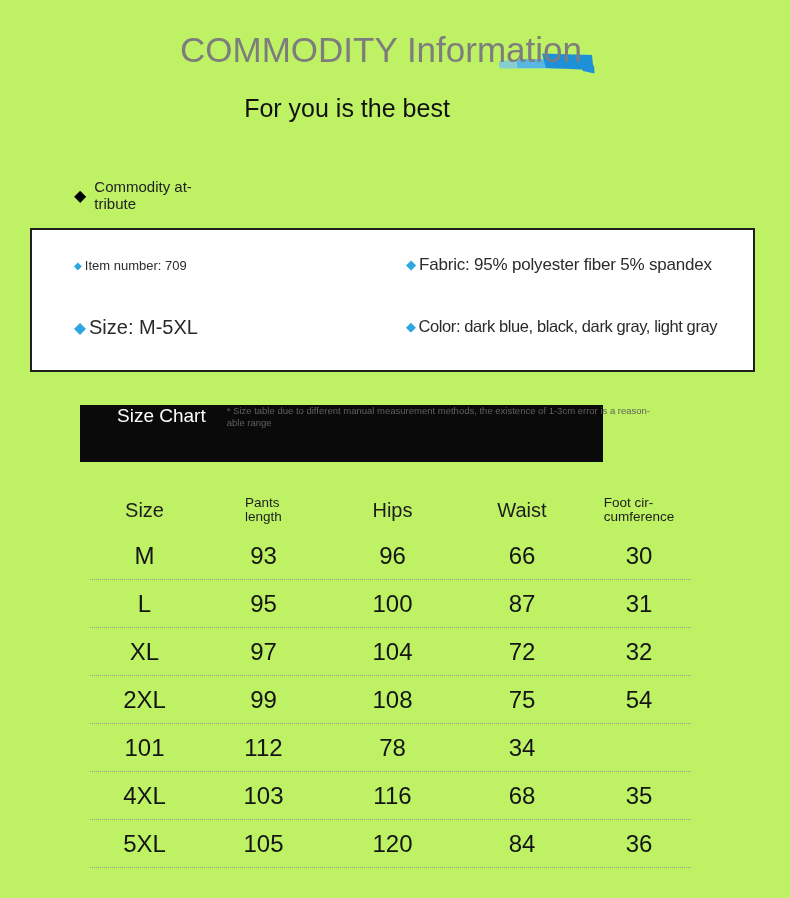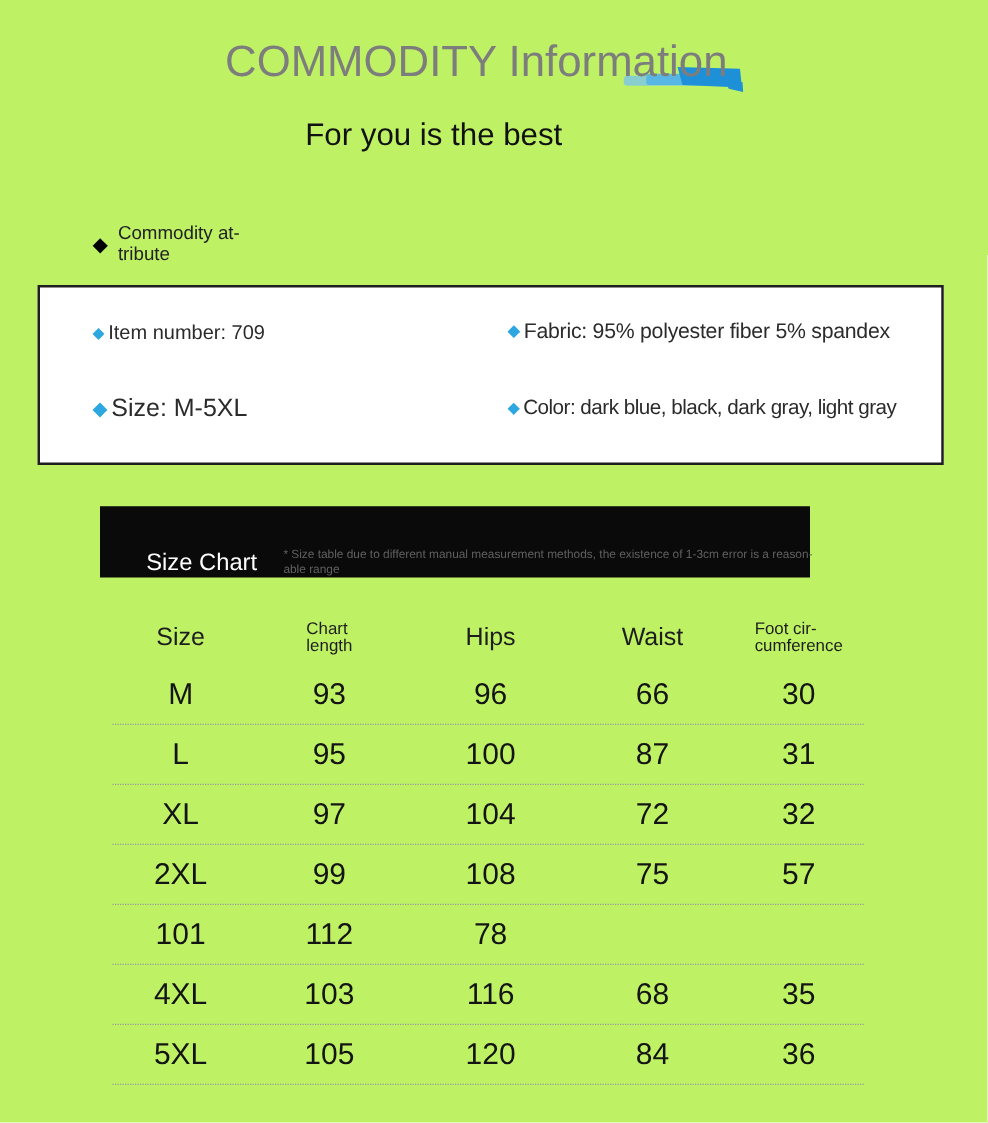--- a/index.html
+++ b/index.html
@@ -67,33 +67,33 @@
     border: 2px solid #1f1f1f;
     background: #ffffff;
   }
   .attr-item { position: absolute; white-space: nowrap; color: #2b2b2b; }
   .attr-item .diamond-blue {
     color: #2da7e0;
     font-size: 0.78em;
     margin-right: 3px;
     vertical-align: 1px;
   }
-  .attr-item-number { left: 42px; top: 28px;  font-size: 16px; }
+  .attr-item-number { left: 42px; top: 28px;  font-size: 13px; }
   .attr-fabric      { left: 374px; top: 25px; font-size: 17px; letter-spacing: -0.2px; }
   .attr-size        { left: 42px; top: 86px;  font-size: 20px; }
   .attr-color       { left: 374px; top: 87px; font-size: 16.5px; letter-spacing: -0.4px; text-align: center; }
 
   
   .banner {
     position: absolute;
     top: 405px; left: 80px;
-    width: 568px; height: 57px;
+    width: 523px; height: 57px;
     background: #0a0a0a;
     display: flex;
-    align-items: flex-end;
+    align-items: flex-start;
   }
   .banner-title {
     margin-left: 37px;
     font-size: 19px;
     color: #fdfdfd;
     white-space: nowrap;
   }
   .banner-note {
     margin-left: 21px;
     width: 480px;
@@ -182,21 +182,21 @@
   </div>
 
   <div class="size-table">
 
     <div class="t-row t-head">
       <div class="th th-big">
         <span>Size</span>
       </div>
       <div class="th">
         <span class="th-multi">
-          <span>Chart</span>
+          <span>Pants</span>
           <span>length</span>
         </span>
       </div>
       <div class="th th-big">
         <span>Hips</span>
       </div>
       <div class="th th-big">
         <span>Waist</span>
       </div>
       <div class="th">
@@ -229,27 +229,28 @@
       <div class="td">104</div>
       <div class="td">72</div>
       <div class="td">32</div>
     </div>
 
     <div class="t-row t-data">
       <div class="td">2XL</div>
       <div class="td">99</div>
       <div class="td">108</div>
       <div class="td">75</div>
-      <div class="td">57</div>
+      <div class="td">54</div>
     </div>
 
     <div class="t-row t-data">
       <div class="td">101</div>
       <div class="td">112</div>
       <div class="td">78</div>
+      <div class="td">34</div>
     </div>
 
     <div class="t-row t-data">
       <div class="td">4XL</div>
       <div class="td">103</div>
       <div class="td">116</div>
       <div class="td">68</div>
       <div class="td">35</div>
     </div>
 

